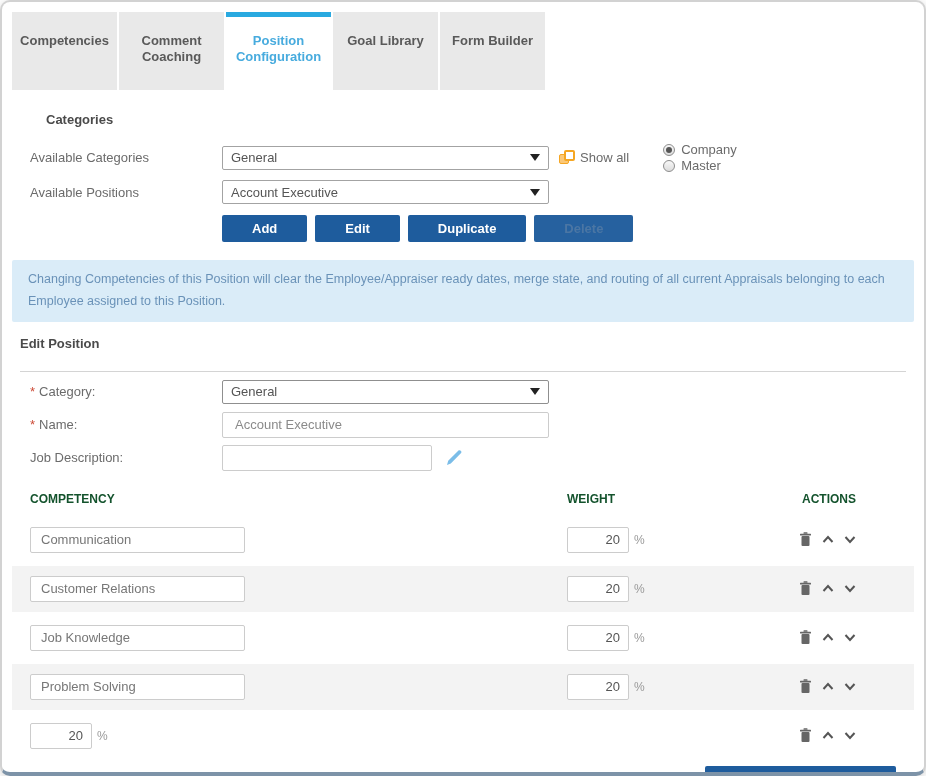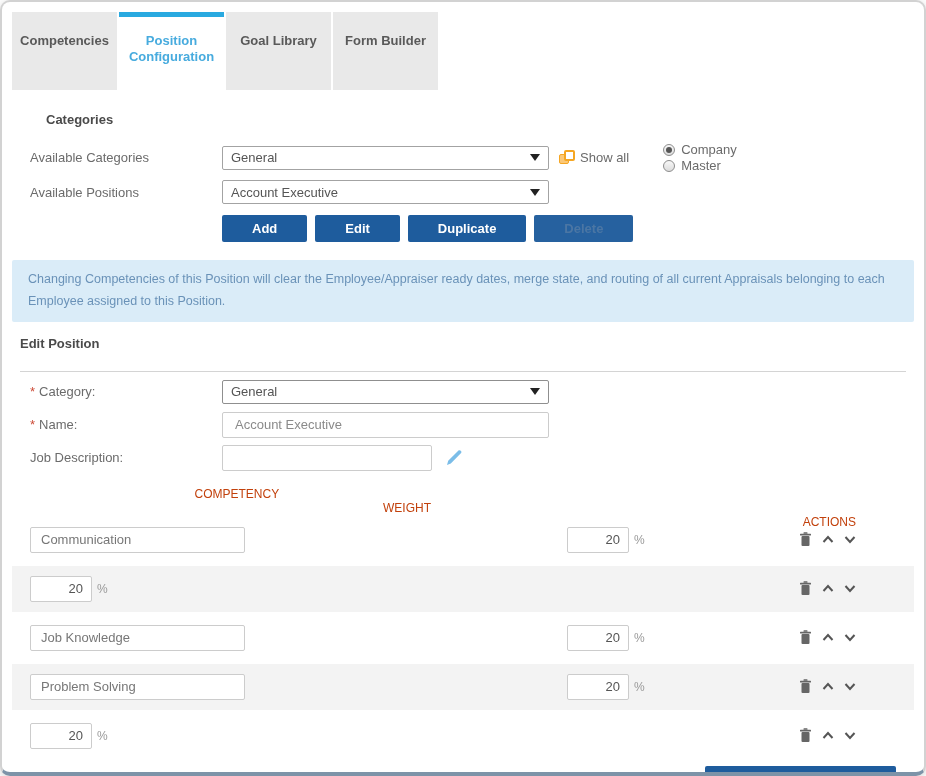--- a/index.html
+++ b/index.html
@@ -133,23 +133,22 @@
     font-family: inherit;
     background: #fff;
   }
   .text-input.short { width: 210px; }
   .pencil { margin-left: 12px; cursor: pointer; display: flex; }
   
   .tbl-head {
     display: flex; align-items: center;
     margin: 16px 10px 6px 10px;
     padding: 0 18px;
-    font-size: 12px; font-weight: 400; color: #c2410c;
+    font-size: 12px; font-weight: 700; color: #14532d;
     height: 24px;
-    flex-direction: column;
   }
   .col-comp { width: 537px; }
   .col-weight { width: 160px; }
   .col-actions { margin-left: auto; margin-right: 40px; }
   .comp-row {
     display: flex; align-items: center;
     margin: 0 10px 3px 10px;
     padding: 0 18px;
     height: 46px;
   }
@@ -181,20 +180,21 @@
   .total-input { color: #9a9a9a; }
   .divide-btn { margin-left: auto; margin-right: 0; }
 </style>
 </head>
 <body>
 
 <div class="page">
 
   <div class="tabbar">
     <div class="tab"><span>Competencies</span></div>
+    <div class="tab"><span>Comment Coaching</span></div>
     <div class="tab active"><span>Position Configuration</span></div>
     <div class="tab"><span>Goal Library</span></div>
     <div class="tab"><span>Form Builder</span></div>
   </div>
 
   <div class="subtabbar">
     <div class="subtab">Categories</div>
   </div>
 
   <div class="form-row">
@@ -301,20 +301,23 @@
         </span>
       <span class="icon-btn">
           <svg width="12" height="9" viewBox="0 0 12 9">
             <polyline points="1.5,2 6,7 10.5,2" fill="none" stroke="#555" stroke-width="2"></polyline>
           </svg>
         </span>
     </div>
   </div>
 
   <div class="comp-row alt">
+    <div class="weight-wrap">
+        <input class="comp-input" value="Customer Relations" style="">
+      </div>
     <div class="weight-cell">
       <input class="weight-input" value="20" style="">
       <span class="pct">%</span>
     </div>
     <div class="actions-cell">
       <span class="icon-btn">
           <svg width="13" height="15" viewBox="0 0 13 15">
             <rect x="2.5" y="4" width="8" height="10" rx="1" fill="#666"></rect>
             <rect x="1" y="1.8" width="11" height="1.8" rx="0.5" fill="#666"></rect>
             <rect x="4.5" y="0.2" width="4" height="1.6" rx="0.5" fill="#666"></rect>

